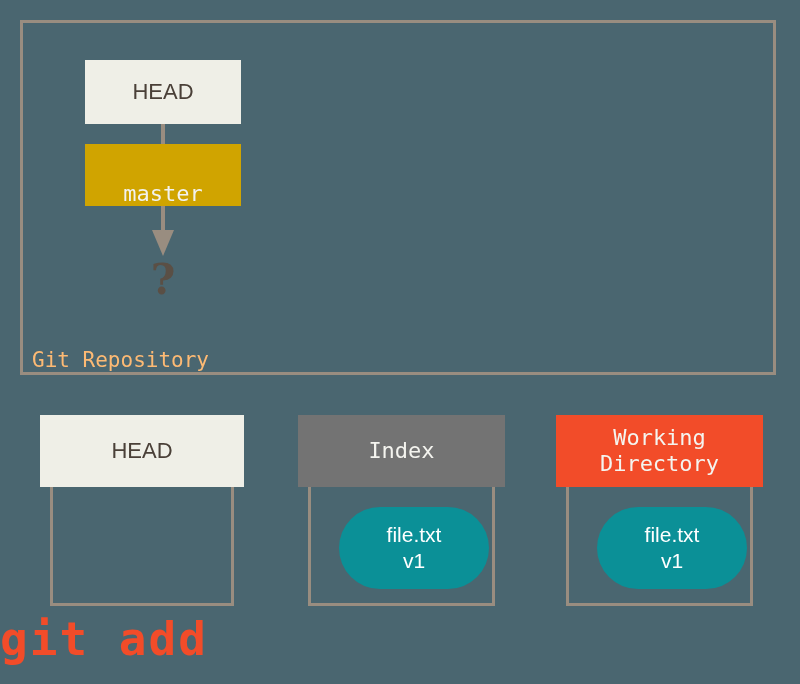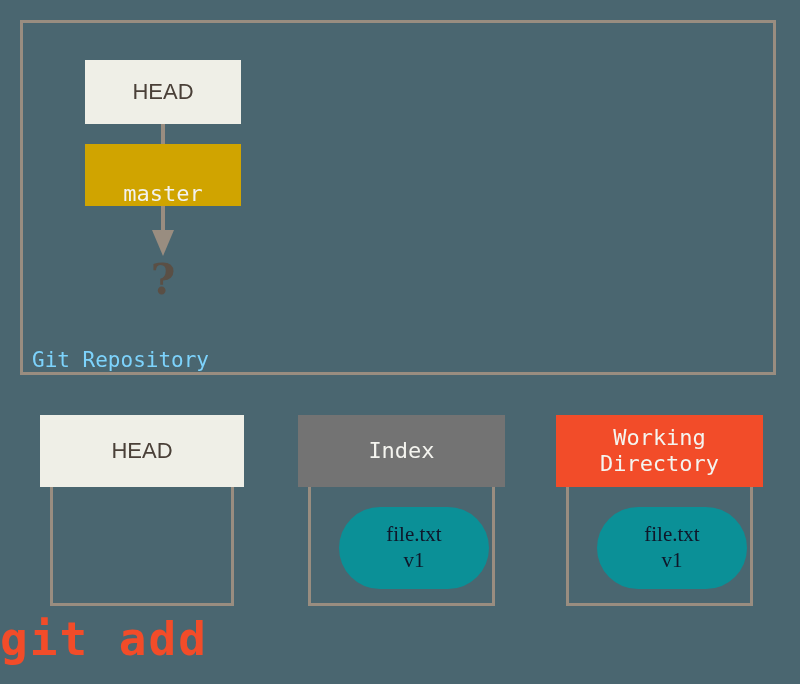--- a/index.html
+++ b/index.html
@@ -29,21 +29,21 @@
     height: 355px;
     border: 3px solid #998d80;
     box-sizing: border-box;
   }
   .repo-label {
     position: absolute;
     left: 32px;
     top: 348px;
     font-family: "DejaVu Sans Mono", monospace;
     font-size: 21px;
-    color: #7dd3fc;
+    color: #fdba74;
     letter-spacing: 0px;
     white-space: nowrap;
   }
 
   
   .node {
     position: absolute;
     display: flex;
     align-items: center;
     justify-content: center;
@@ -191,24 +191,24 @@
     left: 28px;
     top: 20px;
     width: 150px;
     height: 82px;
     border-radius: 41px;
     background: #0b9097;
     display: flex;
     flex-direction: column;
     align-items: center;
     justify-content: center;
-    font-family: Liberation Serif, serif;
+    font-family: Liberation Sans, sans-serif;
     font-size: 21px;
     line-height: 1.22;
-    color: #0f172a;
+    color: #ffffff;
     box-sizing: border-box;
   }
 
   
   .command {
     position: absolute;
     left: 0;
     top: 612px;
     width: 800px;
     text-align: left;

